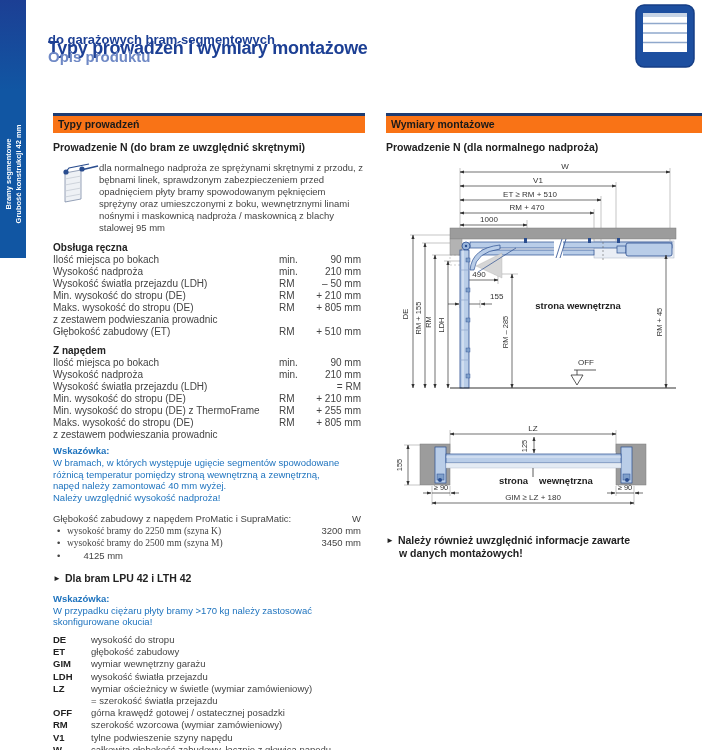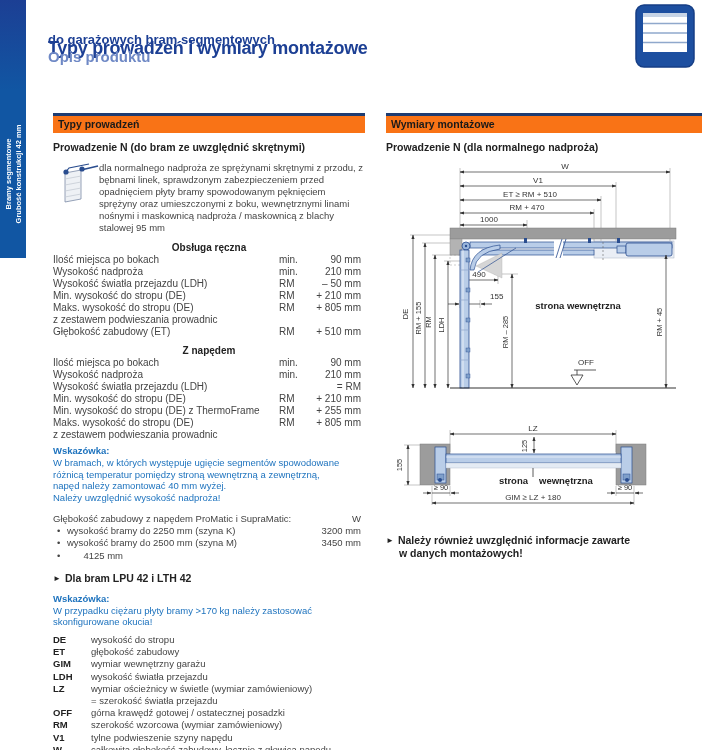--- a/index.html
+++ b/index.html
@@ -27,38 +27,38 @@
   .col-right { left:386px; width:316px; }
 
   .sec-bar { height:20px; background:#f97316; border-top:3px solid #1d3c72;
              font-size:10.5px; font-weight:bold; color:#1a1a1a; padding:2px 0 0 5px; }
   .lead { margin-top:8px; font-size:10.5px; font-weight:bold; color:#222; }
 
   .intro { margin-top:9px; display:flex; }
   .intro-ico { width:46px; flex:0 0 46px; }
   .intro-txt { flex:1; font-size:9.5px; line-height:12px; color:#444; }
 
-  .tbl-title { margin-top:8px; font-size:10px; font-weight:bold; color:#222; line-height:12px;text-align:center; }
+  .tbl-title { margin-top:8px; font-size:10px; font-weight:bold; color:#222; line-height:12px; }
   .tbl-title.p2 { margin-top:7px; }
   .trow { display:flex; font-size:10px; line-height:12px; color:#444; padding-right:4px;align-items:flex-end; }
   .trow .lbl { flex:1; }
   .trow .q   { width:30px; }
   .trow .v   { width:52px; text-align:right; }
 
   .note { margin-top:4px; font-size:9.5px; line-height:11.5px; color:#1e73be; }
   .note .nt { font-weight:bold; line-height:12px; }
   .note.n2 { margin-top:9px; }
 
   .depth { margin-top:10px; font-size:9.5px; line-height:12px; color:#444; }
   .depth .dhead { display:flex; padding-right:4px; }
   .depth .dhead .lbl { flex:1; }
   .depth .dhead .v { width:52px; text-align:right; }
   .depth .ditem { display:flex; padding-right:4px; line-height:12.3px; }
   .depth .ditem .bu { width:14px; padding-left:4px; }
-  .depth .ditem .lbl { flex:1; }
+  .depth .ditem .lbl { flex:1;font-family:Liberation Serif, serif; }
   .depth .ditem .v { width:56px; text-align:right; }
 
   .lpu { margin-top:10px; font-size:10.5px; font-weight:bold; color:#222; }
   .lpu .ar, .rnote .ar { font-size:8px; vertical-align:1px; margin-right:4px; }
 
   .legend { margin-top:6px; font-size:9.5px; color:#444; }
   .lrow { display:flex; line-height:12.2px; }
   .lrow .abbr { width:38px; font-weight:bold; color:#222; }
   .lrow .desc { flex:1; }
 

